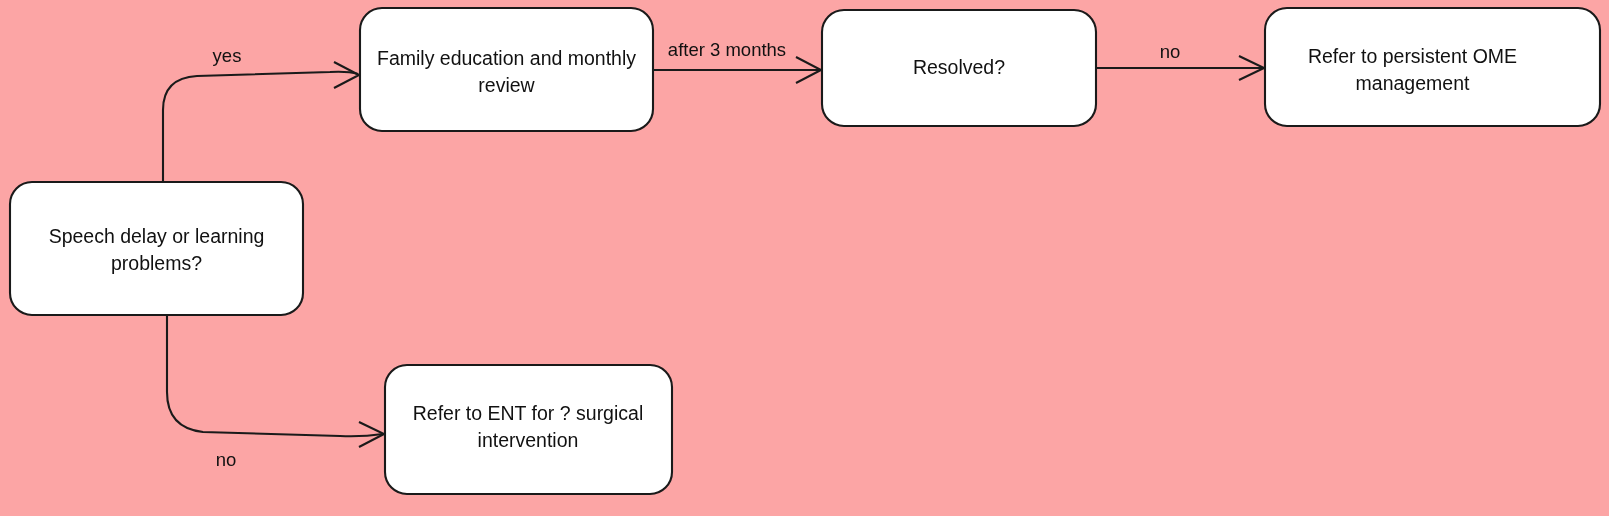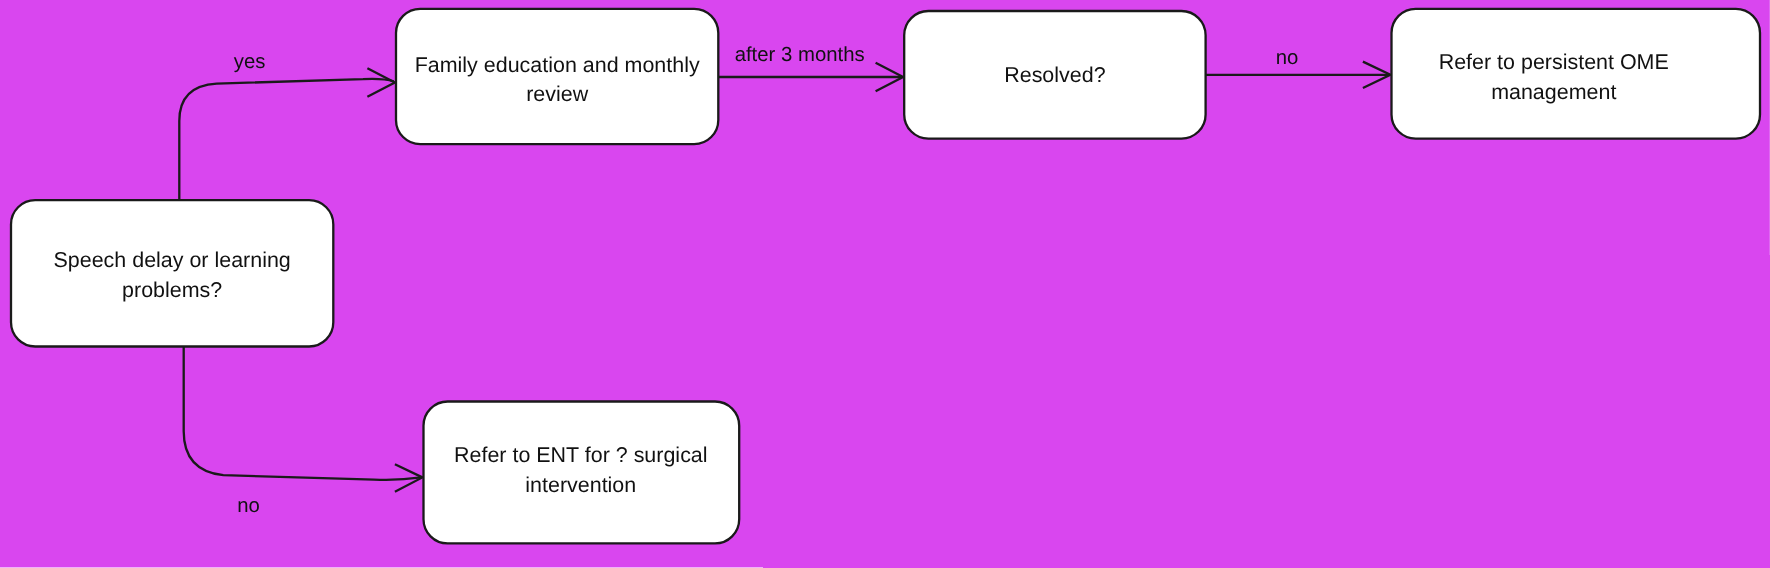--- a/index.html
+++ b/index.html
@@ -10,21 +10,21 @@
   body {
     width: 1609px;
     height: 516px;
     font-family: "Liberation Sans", sans-serif;
     overflow: hidden;
   }
   #flowchart-root {
     position: relative;
     width: 1609px;
     height: 516px;
-    background: #d946ef;
+    background: #fca5a5;
   }
   svg.flow-canvas {
     position: absolute;
     left: 0;
     top: 0;
     width: 1609px;
     height: 516px;
   }
   .node-shape {
     fill: #ffffff;

